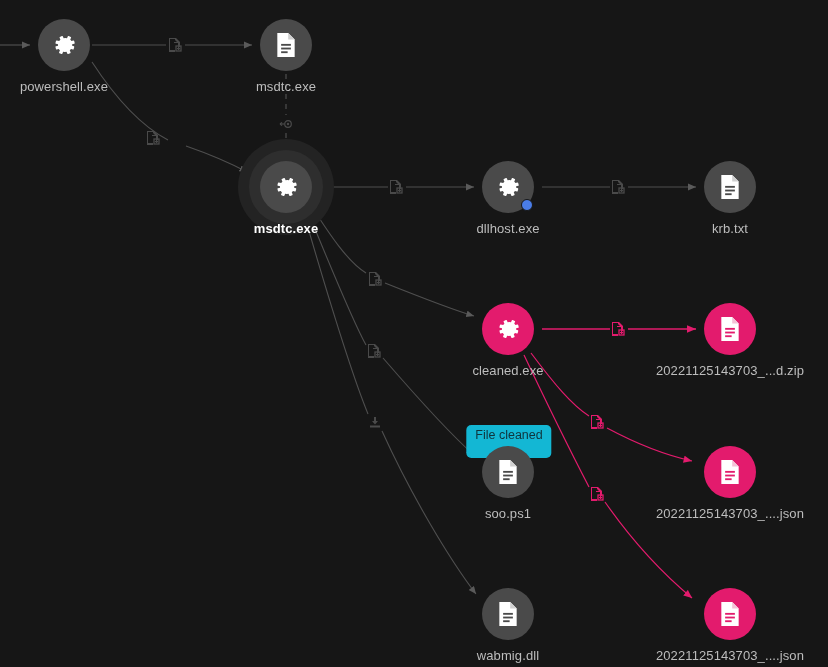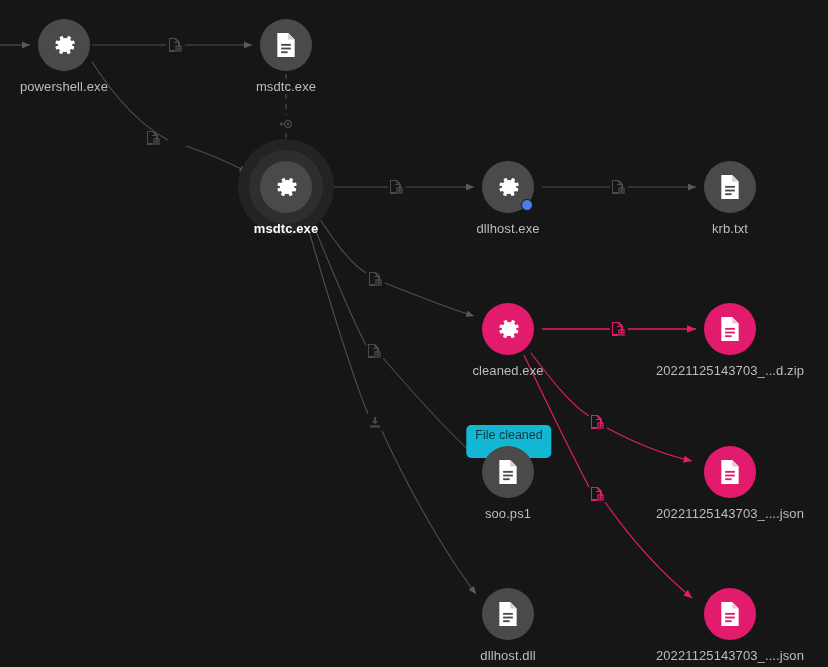--- a/index.html
+++ b/index.html
@@ -374,21 +374,21 @@
   <div class="node" style="left:508px; top:614px;">
     <div class="node-circle file-normal">
       <svg width="24" height="26" viewBox="0 0 20 24">
         <path fill="#ffffff" d="M2 1h10l6 6v16H2z"></path>
         <path fill="#d0d0d0" d="M12 1l6 6h-6z"></path>
         <rect x="5.5" y="11" width="9" height="1.7" fill="#4a4a4a"></rect>
         <rect x="5.5" y="14.4" width="9" height="1.7" fill="#4a4a4a"></rect>
         <rect x="5.5" y="17.8" width="6" height="1.7" fill="#4a4a4a"></rect>
       </svg>
     </div>
-    <div class="node-label">dllhost.dll</div>
+    <div class="node-label">wabmig.dll</div>
   </div>
 
   <div class="node" style="left:730px; top:614px;">
     <div class="node-circle file-alert">
       <svg width="24" height="26" viewBox="0 0 20 24">
         <path fill="#ffffff" d="M2 1h10l6 6v16H2z"></path>
         <path fill="#f4c2d6" d="M12 1l6 6h-6z"></path>
         <rect x="5.5" y="11" width="9" height="1.7" fill="#e31b6d"></rect>
         <rect x="5.5" y="14.4" width="9" height="1.7" fill="#e31b6d"></rect>
         <rect x="5.5" y="17.8" width="6" height="1.7" fill="#e31b6d"></rect>

